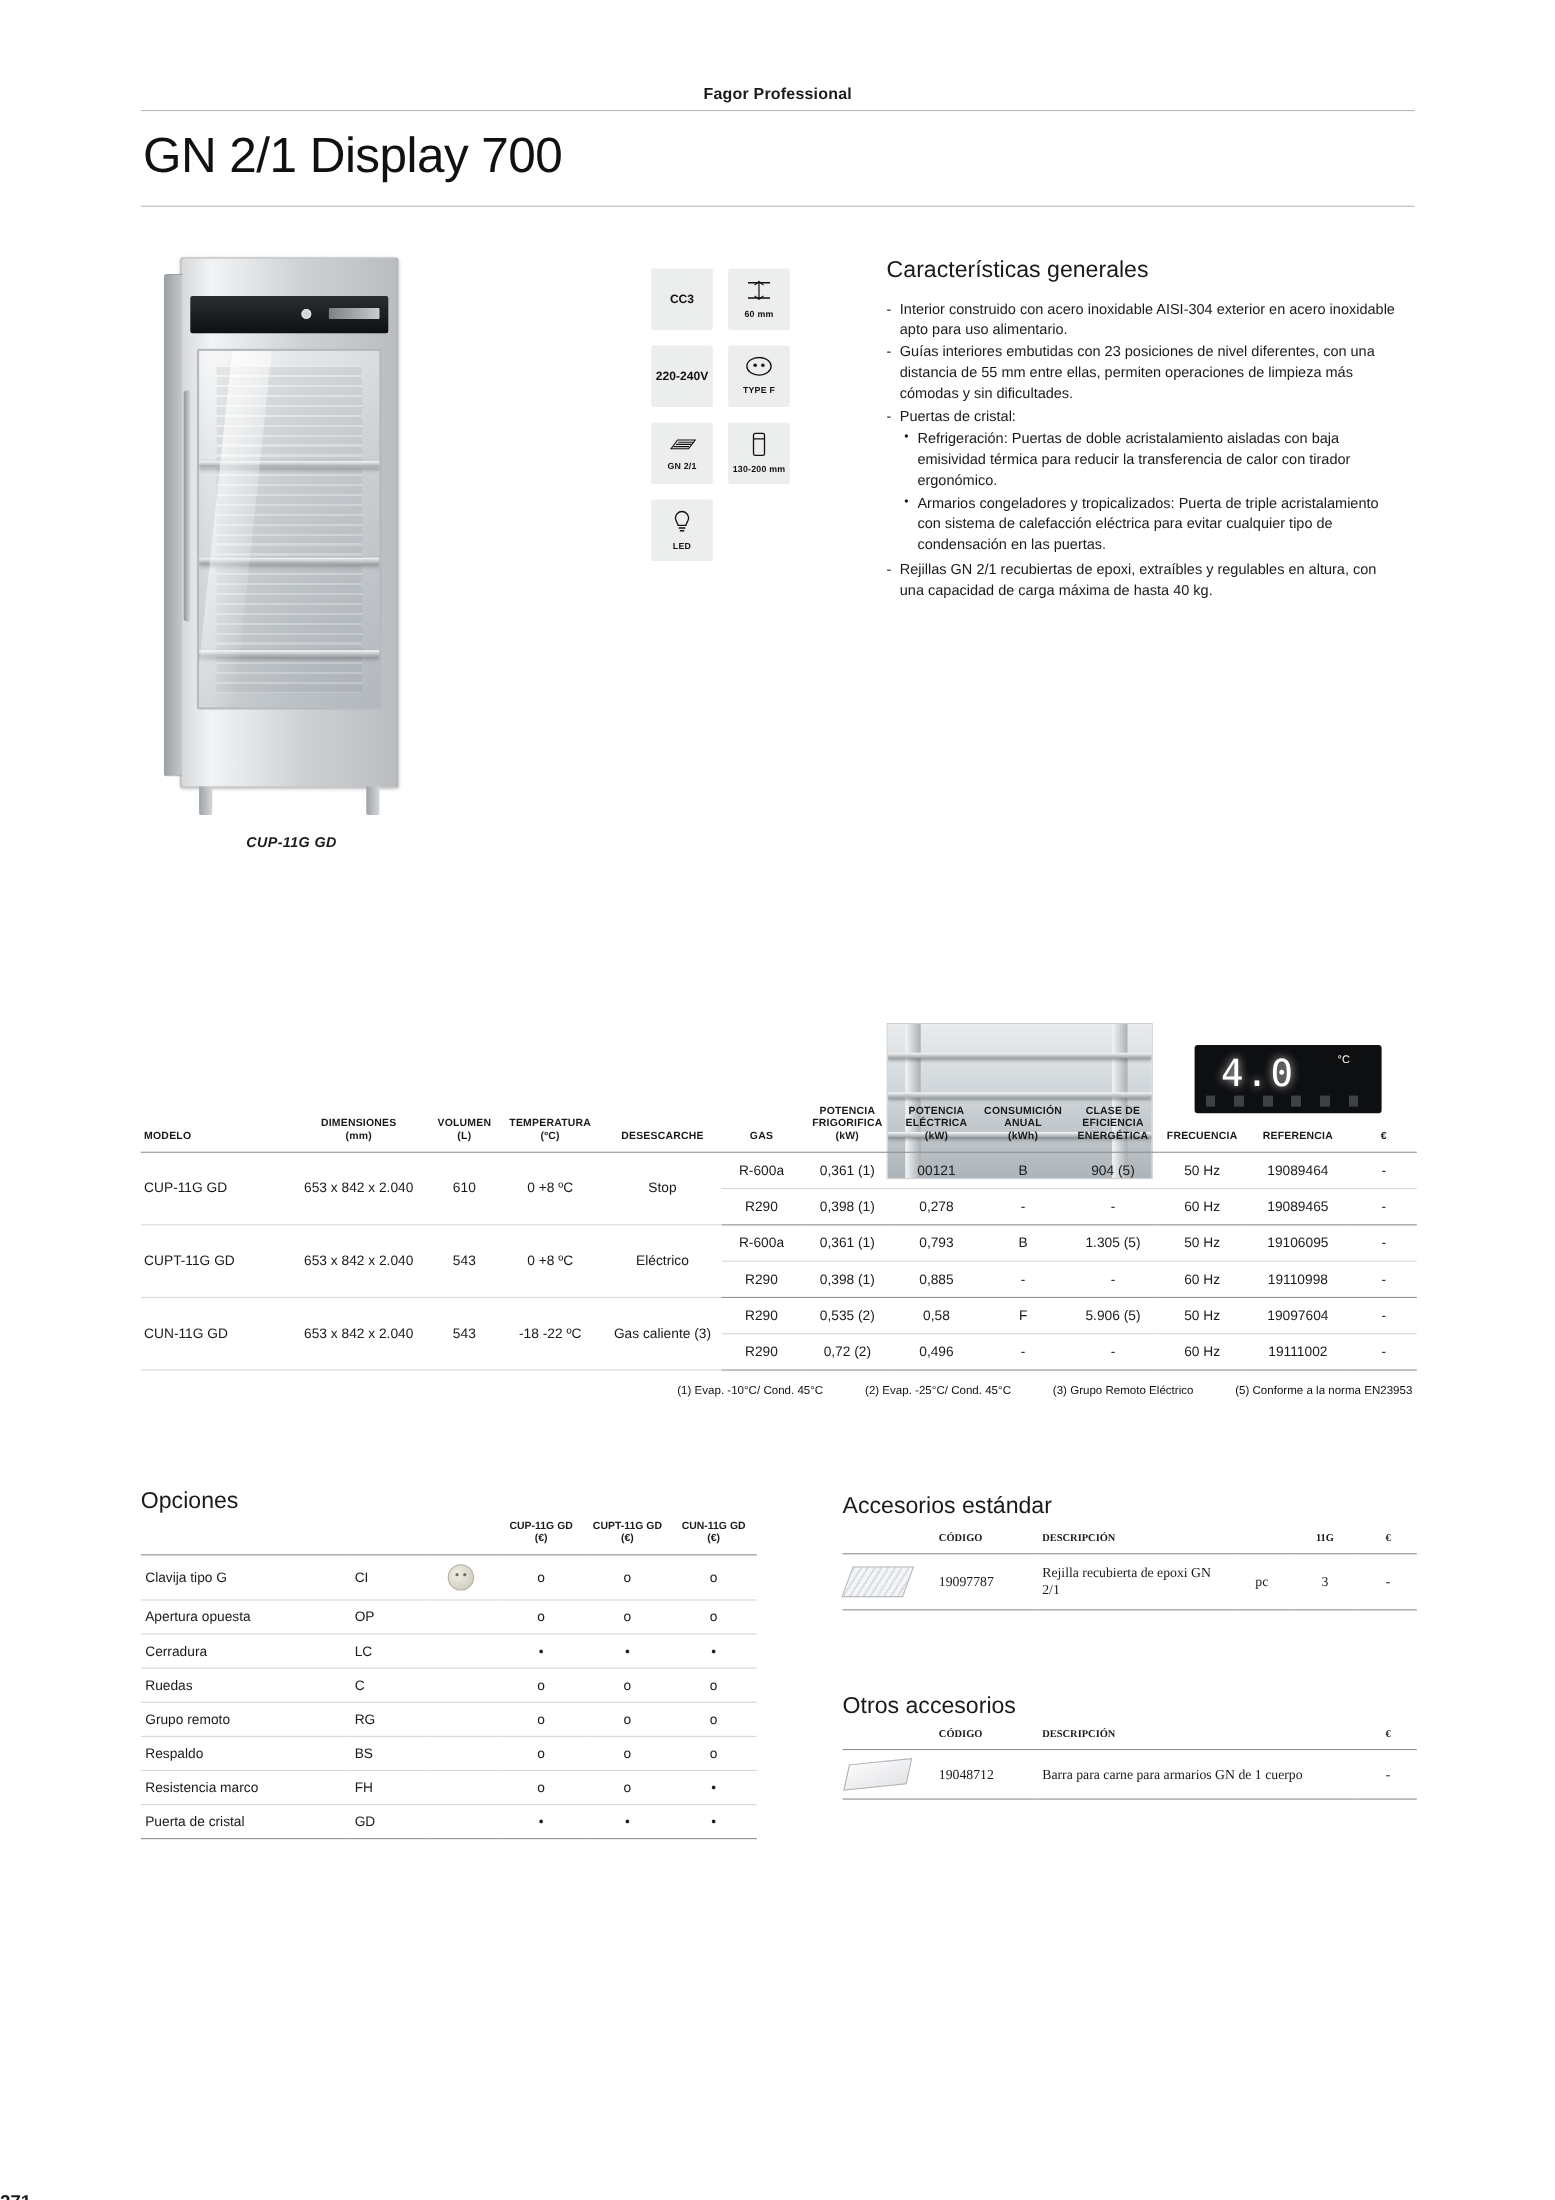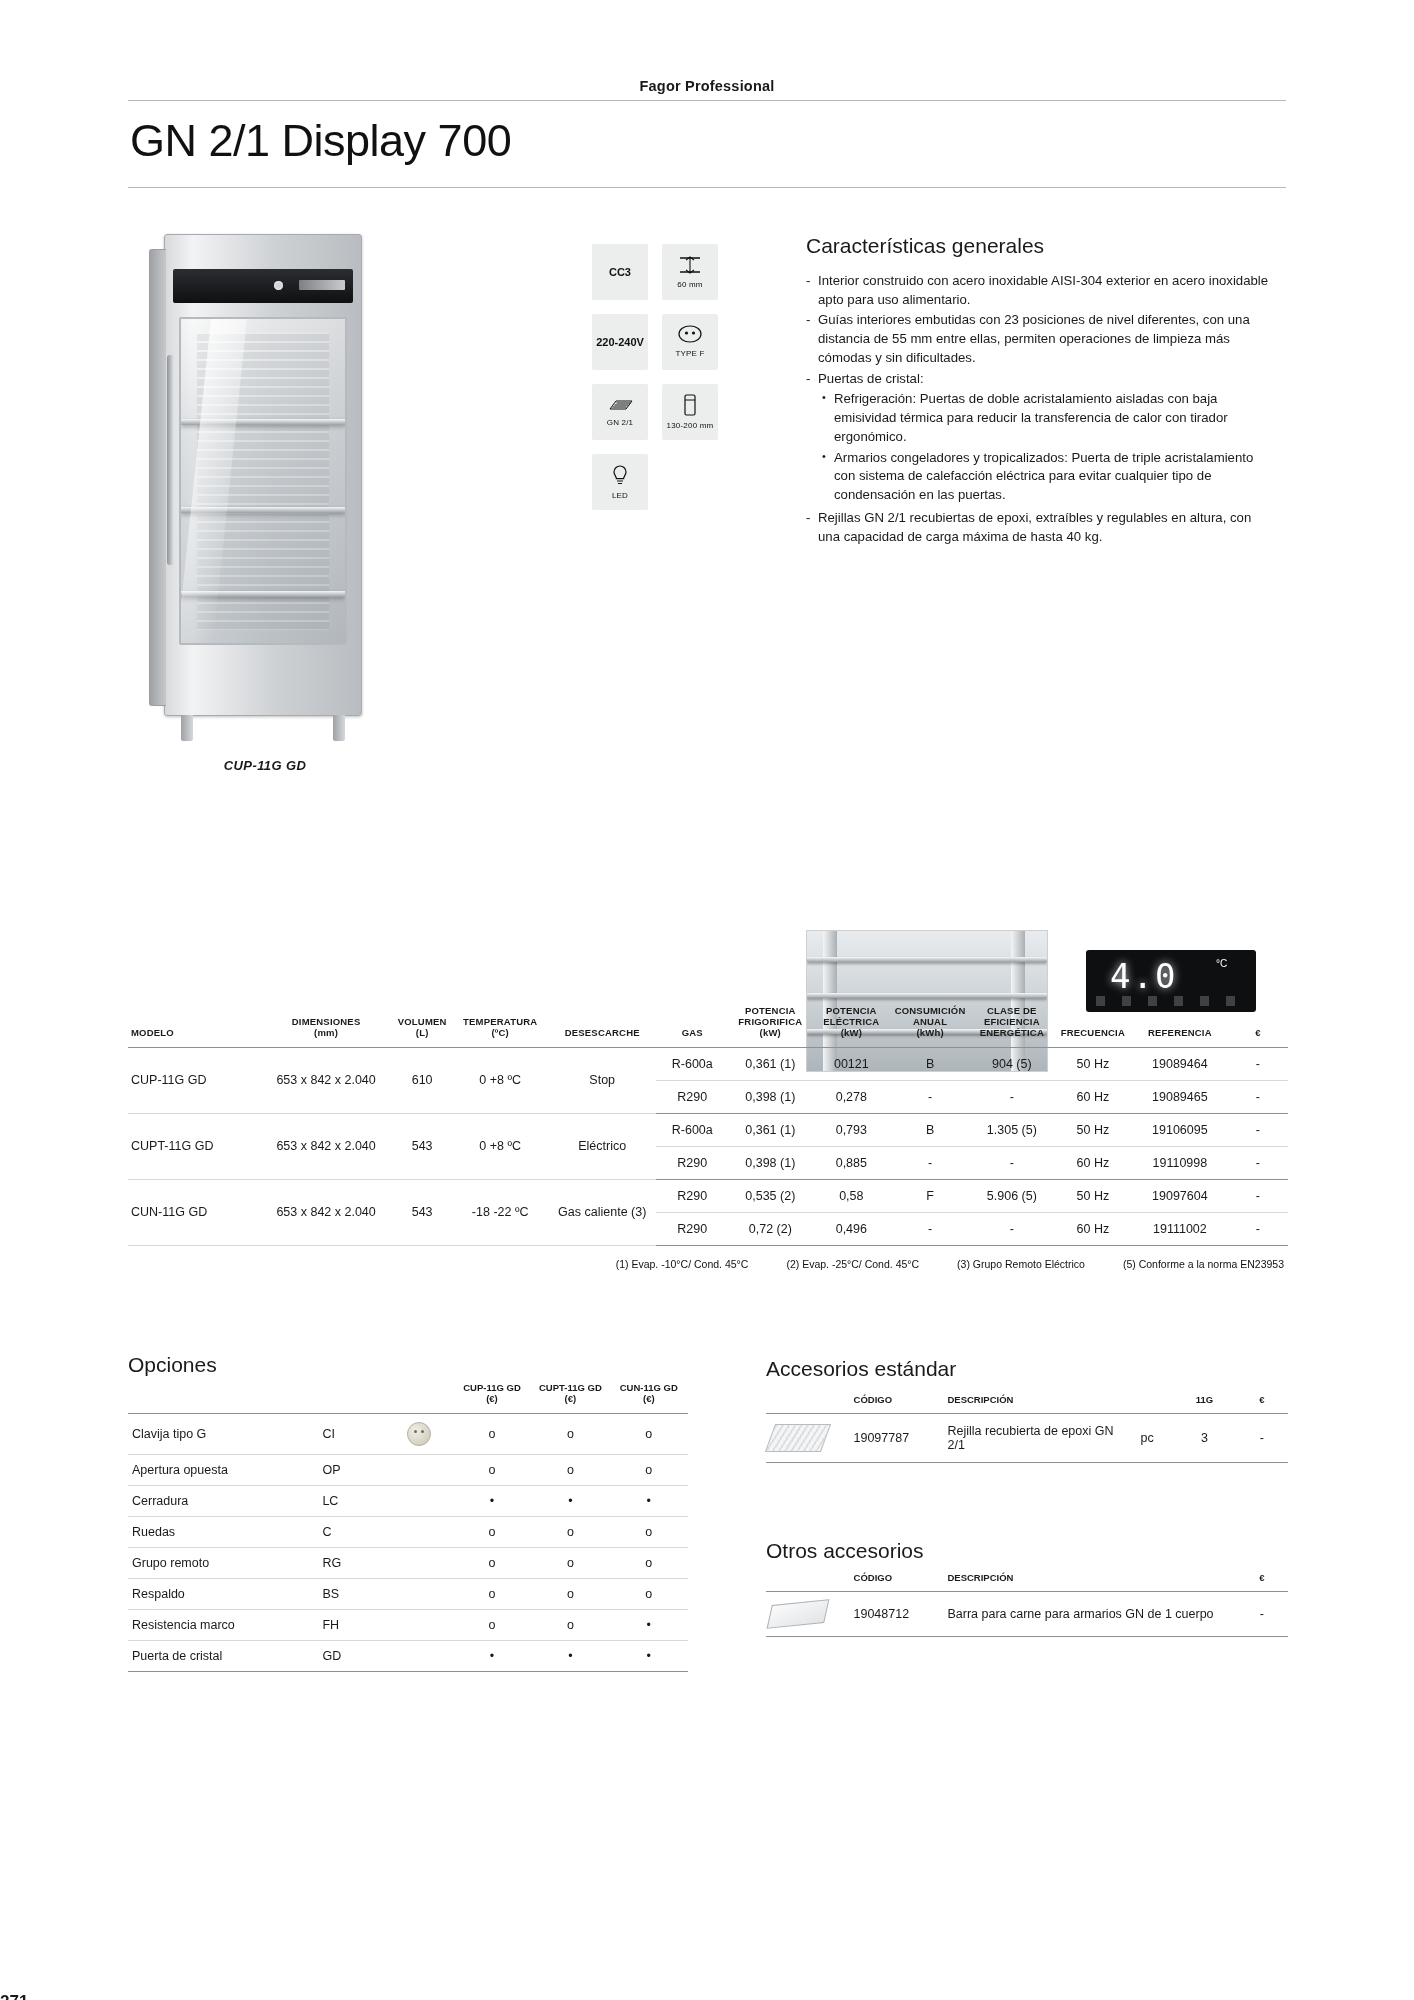--- a/index.html
+++ b/index.html
@@ -114,21 +114,21 @@
 
   
   .picto { position:absolute; left:592px; top:20px; width:150px; }
   .picto-row { display:flex; gap:14px; margin-bottom:14px; }
   .badge {
     width:56px; height:56px; background:#eceded; border-radius:2px;
     display:flex; flex-direction:column; align-items:center; justify-content:center;
     font-size:9.5px; font-weight:bold; color:#111; text-align:center; line-height:1.1;
   }
   .badge .glyph { display:block; margin-bottom:3px; }
-  .badge .cap { font-size:8px; font-weight:normal; letter-spacing:.2px; }
+  .badge .cap { font-size:8px; font-weight:bold; letter-spacing:.2px; }
   .badge.text-only { font-size:11px; }
 
   
   .features { position:absolute; left:806px; top:10px; width:470px; }
   .features h2 { font-size:21px; font-weight:normal; margin:0 0 14px 0; }
   .features ul { list-style:none; margin:0; padding:0; font-size:13.2px; line-height:1.42; }
   .features li { position:relative; padding-left:12px; margin-bottom:2px; }
   .features li:before { content:"-"; position:absolute; left:0; }
   .features ul.sub { margin:2px 0 4px 16px; }
   .features ul.sub li:before { content:"•"; font-size:11px; top:0; }
@@ -199,21 +199,21 @@
     border:1px solid #b5b2a3; vertical-align:middle;
     position:relative;
   }
   .plug-ico:before, .plug-ico:after {
     content:""; position:absolute; top:7px; width:3px; height:3px; border-radius:50%; background:#6f6c60;
   }
   .plug-ico:before { left:6px; } .plug-ico:after { right:6px; }
 
   
   .acc-h { position:absolute; left:766px; top:1340px; font-size:21px; font-weight:normal; }
-  .acc { position:absolute; left:766px; top:1390px; width:522px; }
+  .acc { position:absolute; left:766px; top:1390px; width:522px;font-family:Liberation Serif, serif; }
   .acc thead th { font-size:9.5px; font-weight:bold; text-align:left; padding:4px 4px 8px; }
   .acc thead th.c { text-align:center; }
   .acc thead tr { border-bottom:1px solid #8f8f8f; }
   .acc tbody td { font-size:12.5px; padding:10px 4px; border-bottom:1px solid #8f8f8f; }
   .acc tbody td.c { text-align:center; }
   .grid-ico {
     display:block; width:54px; height:26px;
     background:repeating-linear-gradient(105deg,#d9dcdf 0 2px,#f4f5f6 2px 6px);
     border:1px solid #b9bcbf;
     transform:skewX(-20deg);

